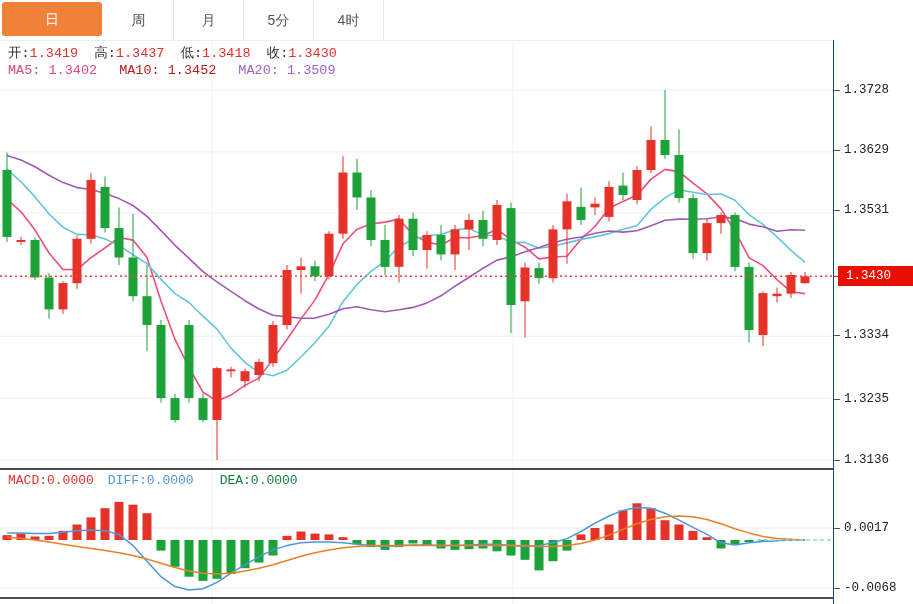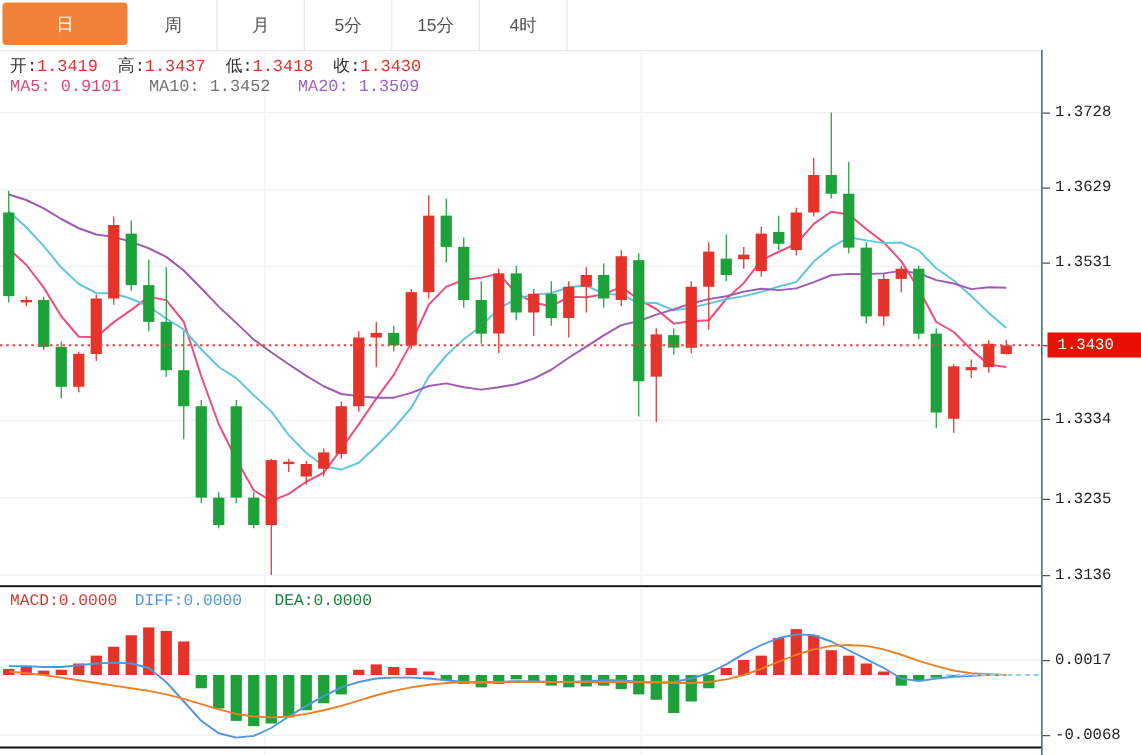--- a/index.html
+++ b/index.html
@@ -16,21 +16,21 @@
   .chart-wrap{position:absolute;left:0;top:40px;width:913px;height:564px;font-family:Liberation Mono, monospace;}
   .plot-main{position:absolute;left:0;top:0;width:833px;height:430px;}
   .plot-macd{position:absolute;left:0;top:430px;width:833px;height:134px;}
   svg{display:block;}
   
   .ohlc-row{position:absolute;left:8px;top:4px;font-size:13.5px;white-space:nowrap;z-index:5;}
   .ohlc-row .lbl{color:#333;}
   .ohlc-row .val{color:#e0332c;margin-right:16px;}
   .ma-row{position:absolute;left:8px;top:23px;font-size:13.5px;white-space:nowrap;z-index:5;}
   .ma5{color:#e0487e;margin-right:22px;}
-  .ma10{color:#737373;margin-right:22px;}
+  .ma10{color:#b91c1c;margin-right:22px;}
   .ma20{color:#a062c8;}
   .macd-row{position:absolute;left:8px;top:3px;font-size:13px;white-space:nowrap;z-index:5;}
   .t-macd{color:#e0332c;margin-right:14px;}
   .t-diff{color:#4f96dc;margin-right:26px;}
   .t-dea{color:#15803d;}
   
   .axis-col{position:absolute;left:833px;top:0;width:80px;height:564px;background:#fff;
     border-left:1px solid #0c4a6e;box-sizing:border-box;}
   .tick-label{position:absolute;left:10px;font-size:12.5px;color:#222;line-height:16px;}
   .tick-label::before{content:"";position:absolute;left:-10px;top:8px;width:6px;height:1px;background:#555;}
@@ -41,21 +41,20 @@
 </head>
 <body>
 
 <div class="app">
 
   <div class="tabbar">
     <div class="tab active">日</div>
     <div class="tab">周</div>
     <div class="tab">月</div>
     <div class="tab">5分</div>
-    <div class="tab">15分</div>
     <div class="tab">4时</div>
   </div>
 
   <div class="chart-wrap">
 
     <div class="plot-main">
       <svg id="main-svg" width="833" height="430" viewBox="0 0 833 430">
           <line x1="0" x2="833" y1="50" y2="50" stroke="#edf0f5" stroke-width="1"></line>
           <line x1="0" x2="833" y1="111.87500000000013" y2="111.87500000000013" stroke="#edf0f5" stroke-width="1"></line>
           <line x1="0" x2="833" y1="173.1250000000003" y2="173.1250000000003" stroke="#edf0f5" stroke-width="1"></line>
@@ -299,21 +298,21 @@
             <line x1="805" x2="805" y1="231.9" y2="243.7" stroke="#e5332a" stroke-width="1"></line>
             <rect x="800.5" y="236.3" width="9" height="6.9" fill="#e5332a"></rect>
           </g>
           <line x1="0" x2="833" y1="236.2500000000003" y2="236.2500000000003" stroke="#f24040" stroke-width="1.6" stroke-dasharray="2,3"></line>
           <line x1="0" x2="833" y1="429" y2="429" stroke="#111" stroke-width="1.5"></line>
         </svg>
       <div class="ohlc-row">
         <span class="lbl">开:</span><span class="val">1.3419</span><span class="lbl">高:</span><span class="val">1.3437</span><span class="lbl">低:</span><span class="val">1.3418</span><span class="lbl">收:</span><span class="val">1.3430</span>
       </div>
       <div class="ma-row">
-        <span class="ma5">MA5: 0.9101</span><span class="ma10">MA10: 1.3452</span><span class="ma20">MA20: 1.3509</span>
+        <span class="ma5">MA5: 1.3402</span><span class="ma10">MA10: 1.3452</span><span class="ma20">MA20: 1.3509</span>
       </div>
     </div>
 
     <div class="plot-macd">
       <svg id="macd-svg" width="833" height="134" viewBox="0 0 833 134">
           <line x1="0" x2="833" y1="58.0" y2="58.0" stroke="#edf0f5"></line>
           <line x1="0" x2="833" y1="118.0" y2="118.0" stroke="#edf0f5"></line>
           <line x1="212" x2="212" y1="0" y2="134" stroke="#edf0f5"></line>
           <line x1="513" x2="513" y1="0" y2="134" stroke="#edf0f5"></line>
           <rect x="2.5" y="65.1" width="9" height="4.9" fill="#e5332a"></rect>

